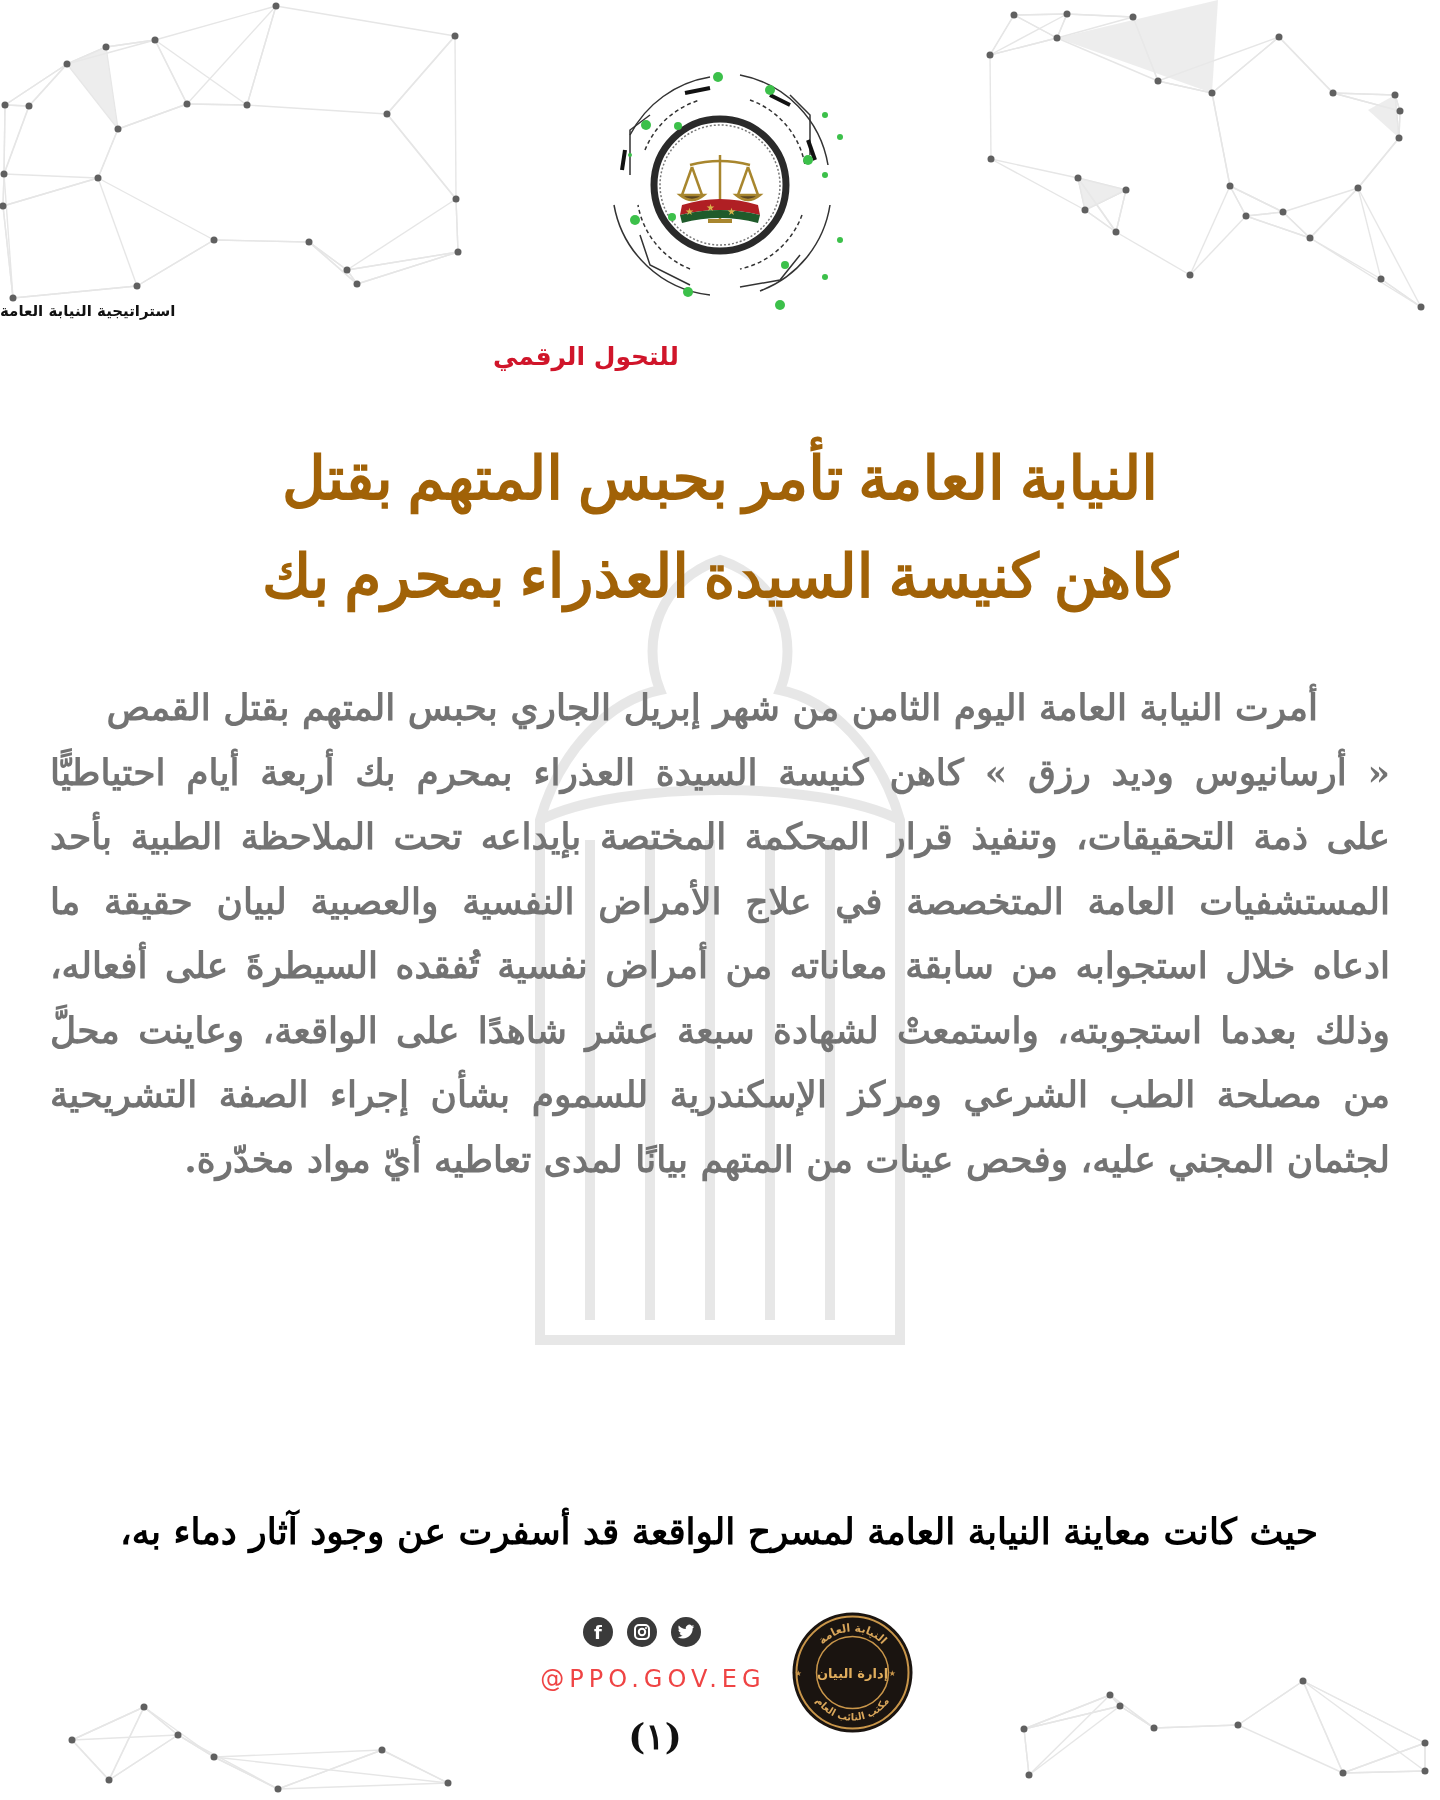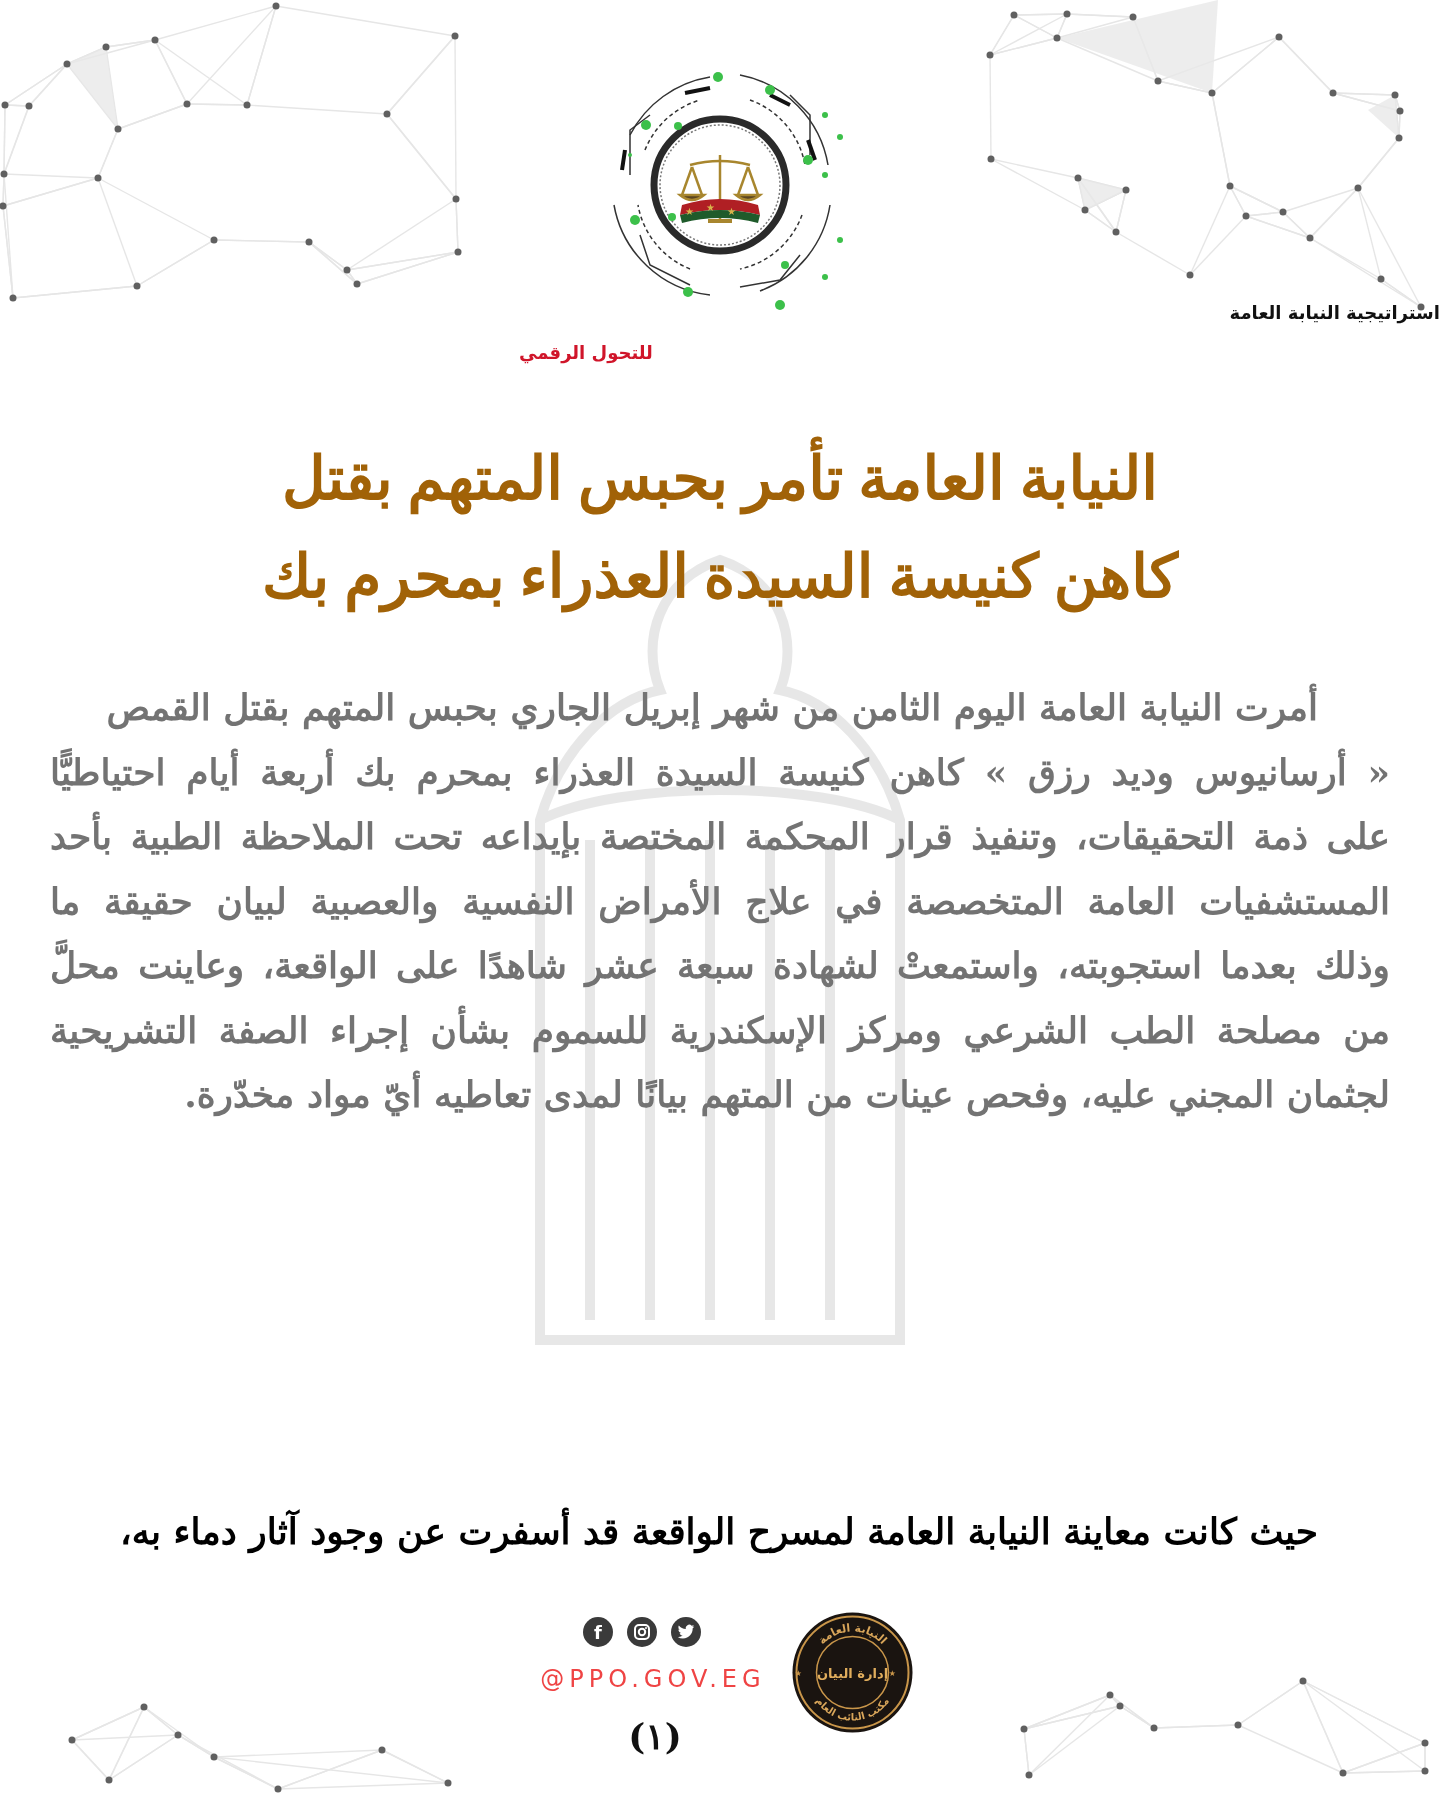--- a/index.html
+++ b/index.html
@@ -10,26 +10,26 @@
   }
   #bg { position: absolute; left: 0; top: 0; width: 1440px; height: 1800px; z-index: 0; }
   #bg line { stroke: #e6e6e6; stroke-width: 1.4; }
   #bg circle { fill: #606060; }
   #bg polygon { fill: #e9e9e9; opacity: 0.8; }
 
   .watermark { position: absolute; left: 460px; top: 520px; width: 520px; height: 900px; z-index: 1; opacity: 0.09; }
 
   .logo-wrap { position: absolute; left: 590px; top: 55px; width: 260px; height: 260px; z-index: 2; }
   .logo-title {
-    position: absolute; top: 302px; left: 0; width: 1440px; text-align: right; z-index: 2;
-    font-family: "DejaVu Sans", sans-serif; font-weight: bold; font-size: 18px; color: #111;
+    position: absolute; top: 302px; left: 0; width: 1440px; text-align: left; z-index: 2;
+    font-family: "DejaVu Sans", sans-serif; font-weight: bold; font-size: 15px; color: #111;
   }
   .logo-sub {
     position: absolute; top: 342px; left: 0; width: 1172px; text-align: center; z-index: 2;
-    font-family: "DejaVu Sans", sans-serif; font-weight: bold; font-size: 18px; color: #d0152a;
+    font-family: "DejaVu Sans", sans-serif; font-weight: bold; font-size: 25px; color: #d0152a;
   }
 
   .headline {
     position: absolute; top: 430px; left: 200px; width: 1040px; z-index: 3; text-align: center;
     font-family: Liberation Serif, serif; font-weight: bold; font-size: 60px; line-height: 98px;
     color: #a16207; letter-spacing: 1px;
   }
   .headline div { white-space: nowrap; }
 
   .body-text {
@@ -409,20 +409,21 @@
 <div class="headline">
   <div>النيابة العامة تأمر بحبس المتهم بقتل</div>
   <div>كاهن كنيسة السيدة العذراء بمحرم بك</div>
 </div>
 
 <div class="body-text">
   <span class="line first">أمرت النيابة العامة اليوم الثامن من شهر إبريل الجاري بحبس المتهم بقتل القمص</span>
   <span class="line">« أرسانيوس وديد رزق » كاهن كنيسة السيدة العذراء بمحرم بك أربعة أيام احتياطيًّا</span>
   <span class="line">على ذمة التحقيقات، وتنفيذ قرار المحكمة المختصة بإيداعه تحت الملاحظة الطبية بأحد</span>
   <span class="line">المستشفيات العامة المتخصصة في علاج الأمراض النفسية والعصبية لبيان حقيقة ما</span>
+  <span class="line">ادعاه خلال استجوابه من سابقة معاناته من أمراض نفسية تُفقده السيطرةَ على أفعاله،</span>
   <span class="line">وذلك بعدما استجوبته، واستمعتْ لشهادة سبعة عشر شاهدًا على الواقعة، وعاينت محلَّ</span>
   <span class="line">من مصلحة الطب الشرعي ومركز الإسكندرية للسموم بشأن إجراء الصفة التشريحية</span>
   <span class="line last-p1">لجثمان المجني عليه، وفحص عينات من المتهم بيانًا لمدى تعاطيه أيّ مواد مخدّرة.</span>
 </div>
 
 <div class="para2">حيث كانت معاينة النيابة العامة لمسرح الواقعة قد أسفرت عن وجود آثار دماء به،</div>
 
 <div class="footer-social">
   <span class="ico">f</span>
   <span class="ico">

